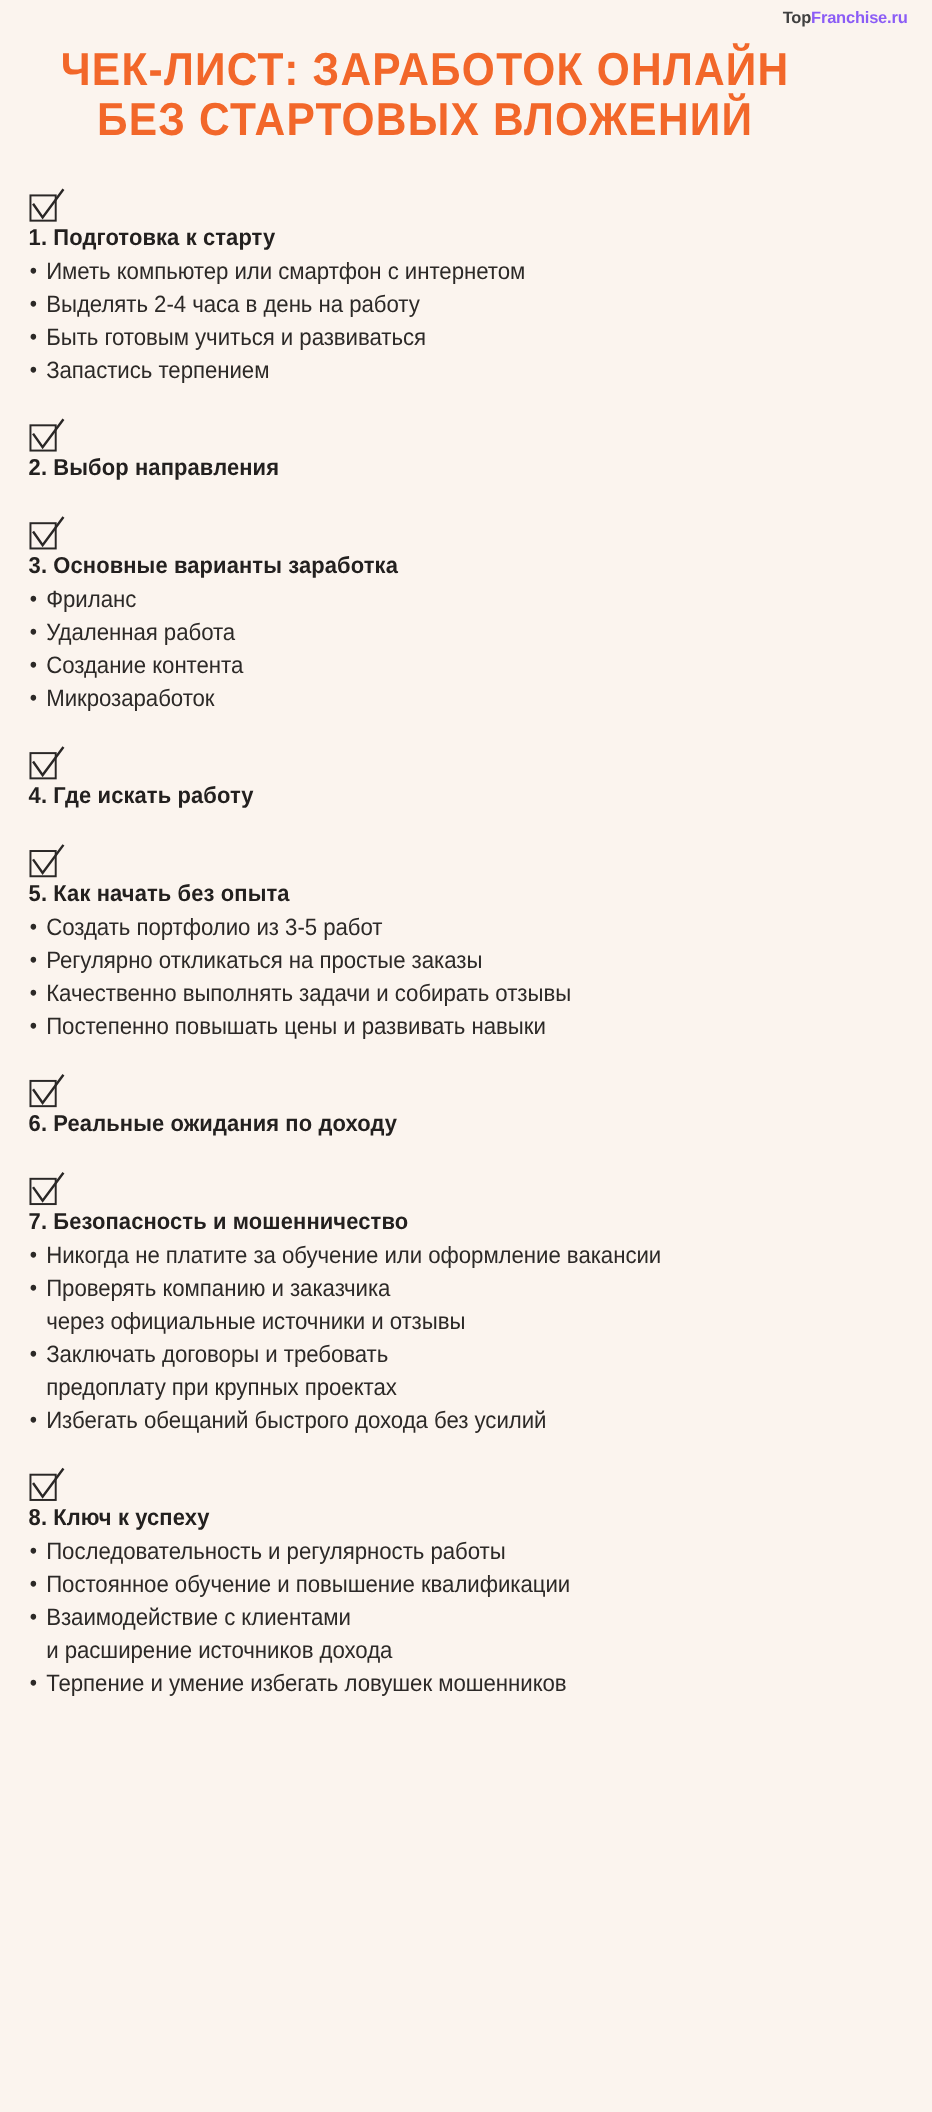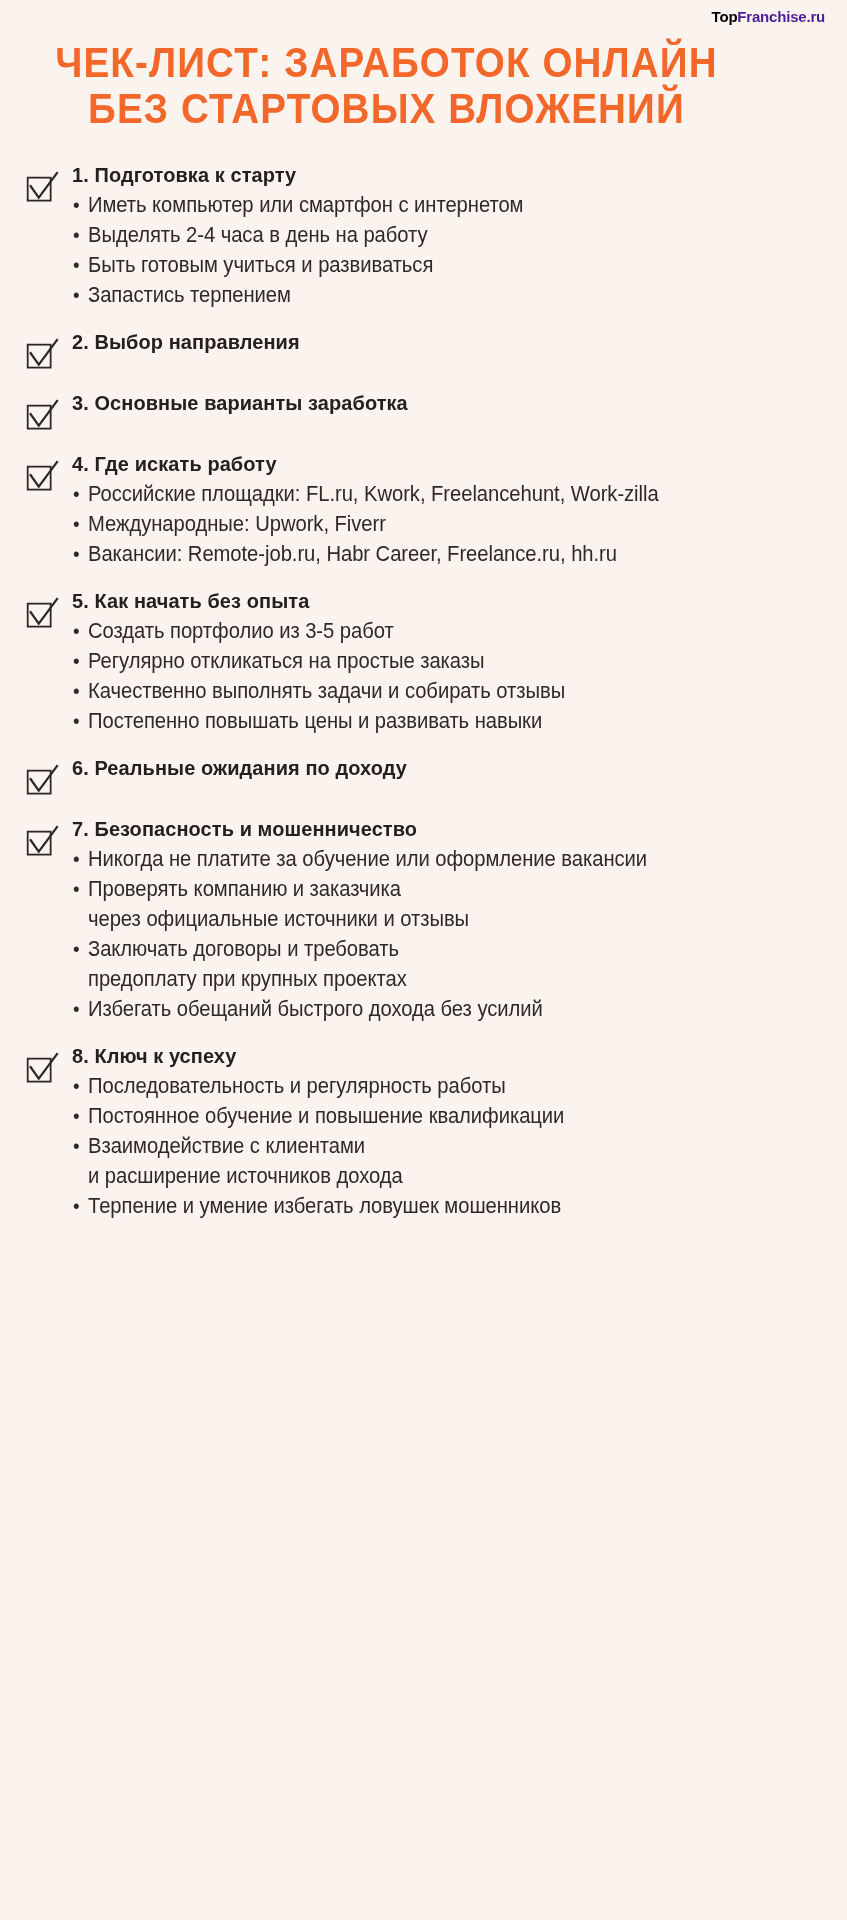--- a/index.html
+++ b/index.html
@@ -27,22 +27,22 @@
   .brand {
     position: absolute;
     top: 9px;
     right: 22px;
     font-size: 15px;
     font-weight: bold;
     letter-spacing: -0.2px;
     line-height: 1;
     white-space: nowrap;
   }
-  .brand .b-top { color: #000000; }
-  .brand .b-rest { color: #4c1d95; }
+  .brand .b-top { color: #404040; }
+  .brand .b-rest { color: #8b5cf6; }
 
   
   .title-block {
     position: absolute;
     top: 40px;
     left: 0;
     width: 773px;
     text-align: center;
   }
   .title-line {
@@ -65,20 +65,21 @@
     top: 162px;
     left: 0;
     width: 847px;
     padding: 0 18px 0 26px;
     box-sizing: border-box;
   }
   .section {
     display: flex;
     align-items: flex-start;
     margin-bottom: 19px;
+    flex-direction: column;
   }
   .section:last-child { margin-bottom: 0; }
 
   .check-wrap {
     flex: 0 0 auto;
     width: 46px;
     padding-top: 8px;
   }
   .checkbox {
     display: block;
@@ -187,36 +188,37 @@
       </div>
       <div class="section">
         <div class="check-wrap">
           <svg class="checkbox" viewBox="0 0 40 38">
             <rect x="2" y="8" width="27" height="27"></rect>
             <path d="M5.5 18 L15 31.5 L36.5 2.5"></path>
           </svg>
         </div>
         <div class="section-body">
           <div class="section-title">3. Основные варианты заработка</div>
+          <ul class="bullets">
+            <li>Фриланс</li>
+            <li>Удаленная работа</li>
+            <li>Создание контента</li>
+            <li>Микрозаработок</li>
+          </ul>
         </div>
       </div>
       <div class="section">
         <div class="check-wrap">
           <svg class="checkbox" viewBox="0 0 40 38">
             <rect x="2" y="8" width="27" height="27"></rect>
             <path d="M5.5 18 L15 31.5 L36.5 2.5"></path>
           </svg>
         </div>
         <div class="section-body">
           <div class="section-title">4. Где искать работу</div>
-          <ul class="bullets">
-            <li>Российские площадки: FL.ru, Kwork, Freelancehunt, Work-zilla</li>
-            <li>Международные: Upwork, Fiverr</li>
-            <li>Вакансии: Remote-job.ru, Habr Career, Freelance.ru, hh.ru</li>
-          </ul>
         </div>
       </div>
       <div class="section">
         <div class="check-wrap">
           <svg class="checkbox" viewBox="0 0 40 38">
             <rect x="2" y="8" width="27" height="27"></rect>
             <path d="M5.5 18 L15 31.5 L36.5 2.5"></path>
           </svg>
         </div>
         <div class="section-body">

